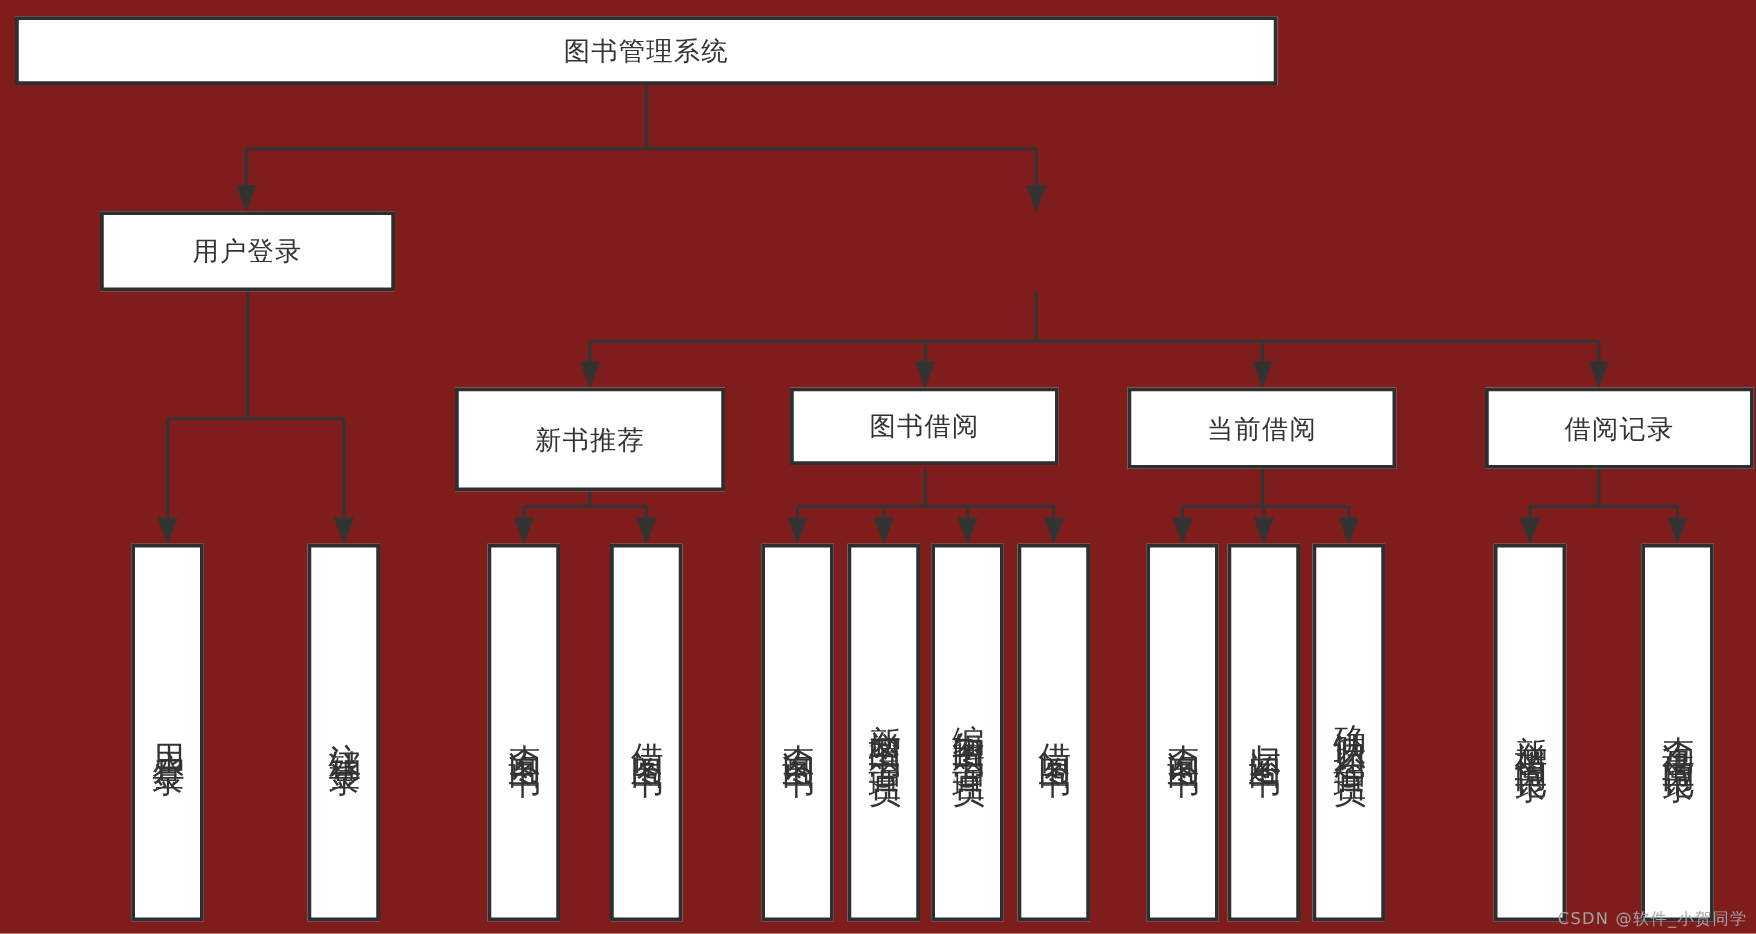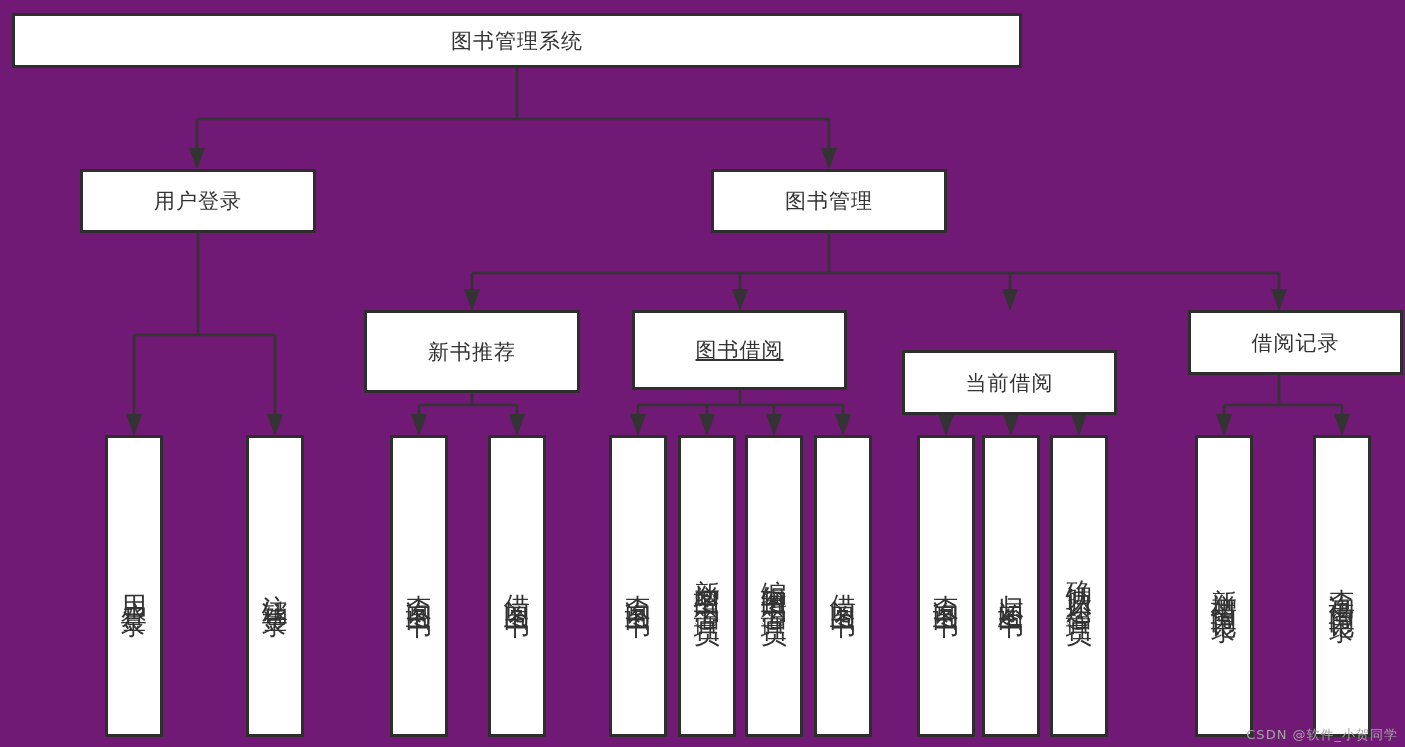--- a/index.html
+++ b/index.html
@@ -1,20 +1,20 @@
 <!DOCTYPE html>
 <html><head>
 <meta charset="utf-8">
 <style>
   html, body { margin: 0; padding: 0; background: #ffffff; }
   .stage {
     position: relative;
     width: 1405px;
     height: 747px;
-    background: #701a75;
+    background: #7f1d1d;
     font-family: "DejaVu Sans", "Liberation Sans", sans-serif;
     overflow: hidden;
   }
   .connectors {
     position: absolute;
     left: 0; top: 0;
     width: 1405px; height: 747px;
   }
   .box {
     position: absolute;
@@ -107,31 +107,28 @@
     </g>
   </svg>
 
   <div class="box" style="left:12px; top:13px; width:1010px; height:55px;">
     <span class="hlabel">图书管理系统</span>
   </div>
 
   <div class="box" style="left:80px; top:169px; width:236px; height:64px;">
     <span class="hlabel">用户登录</span>
   </div>
-  <div class="box" style="left:711px; top:169px; width:236px; height:64px;">
-    <span class="hlabel">图书管理</span>
-  </div>
 
   <div class="box" style="left:364px; top:310px; width:216px; height:83px;">
     <span class="hlabel">新书推荐</span>
   </div>
-  <div class="box" style="left:632px; top:310px; width:215px; height:80px;text-decoration:underline;">
+  <div class="box" style="left:632px; top:310px; width:215px; height:62px;">
     <span class="hlabel">图书借阅</span>
   </div>
-  <div class="box" style="left:902px; top:310px; width:215px; height:65px;margin-top:40px;">
+  <div class="box" style="left:902px; top:310px; width:215px; height:65px;">
     <span class="hlabel">当前借阅</span>
   </div>
   <div class="box" style="left:1171px; top:310px; width:215px; height:65px;margin-left:17px;">
     <span class="hlabel">借阅记录</span>
   </div>
 
   <div class="box leaf" style="left:105px;">
     <span class="vlabel">用户登录</span>
   </div>
   <div class="box leaf" style="left:246px;">

